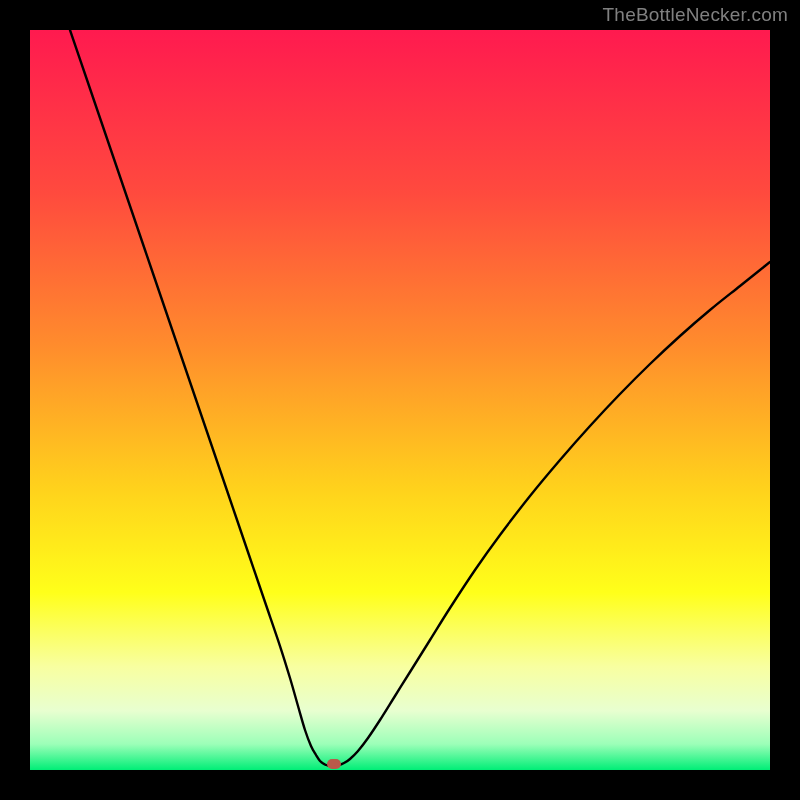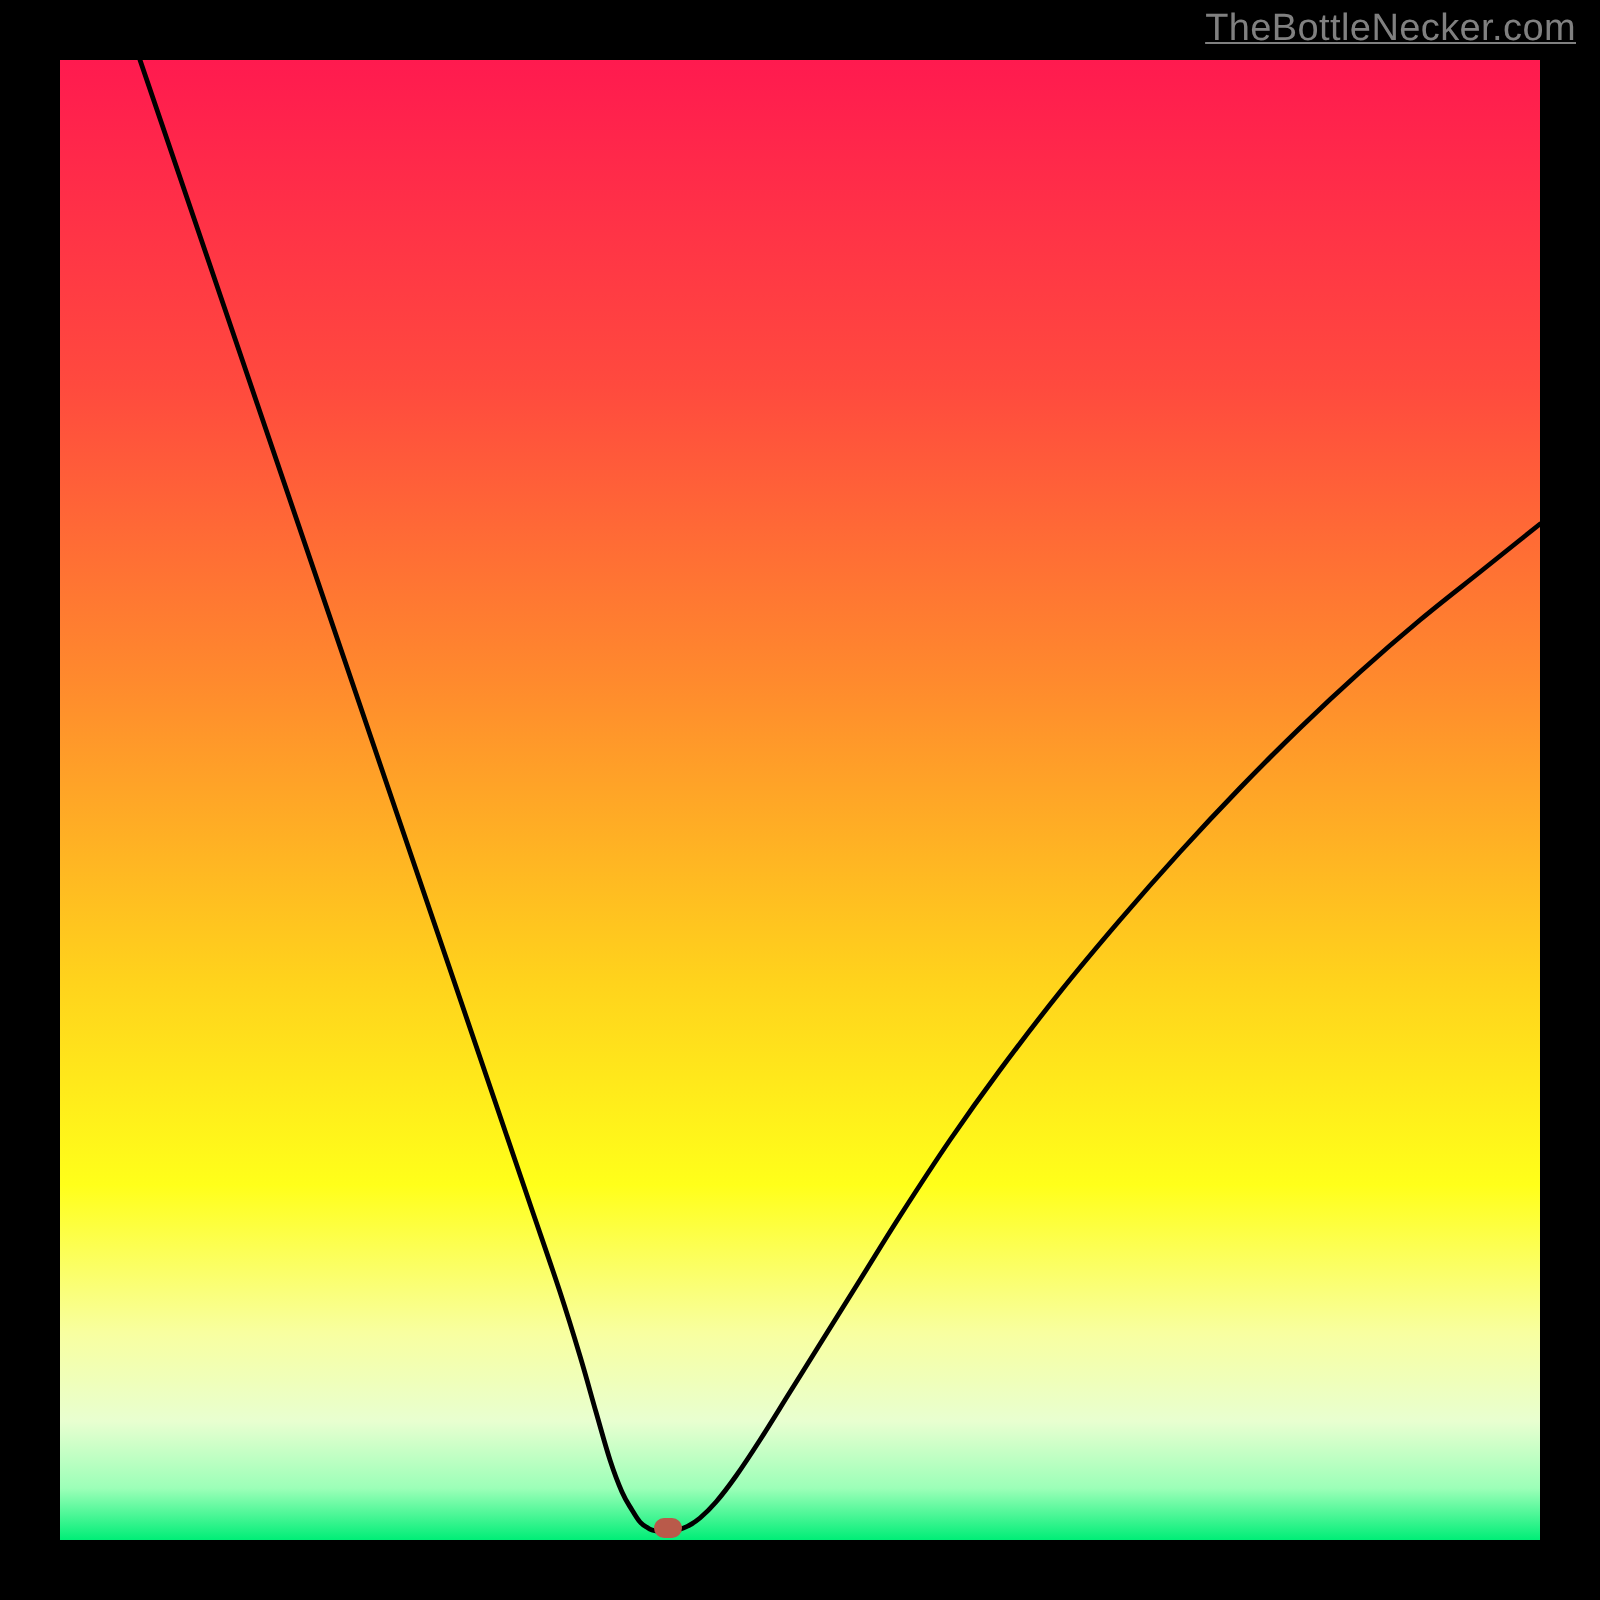--- a/index.html
+++ b/index.html
@@ -49,21 +49,20 @@
     transform: translate(-50%, -50%);
   }
   .watermark {
     position: absolute;
     top: 4px;
     right: 12px;
     color: #808080;
     font-size: 19px;
     font-weight: 500;
     letter-spacing: 0.2px;
-    text-decoration: underline;
   }
 </style>
 </head>
 <body>
 
 <div class="frame">
 
   <div class="watermark">TheBottleNecker.com</div>
 
   <div class="plot-area">

